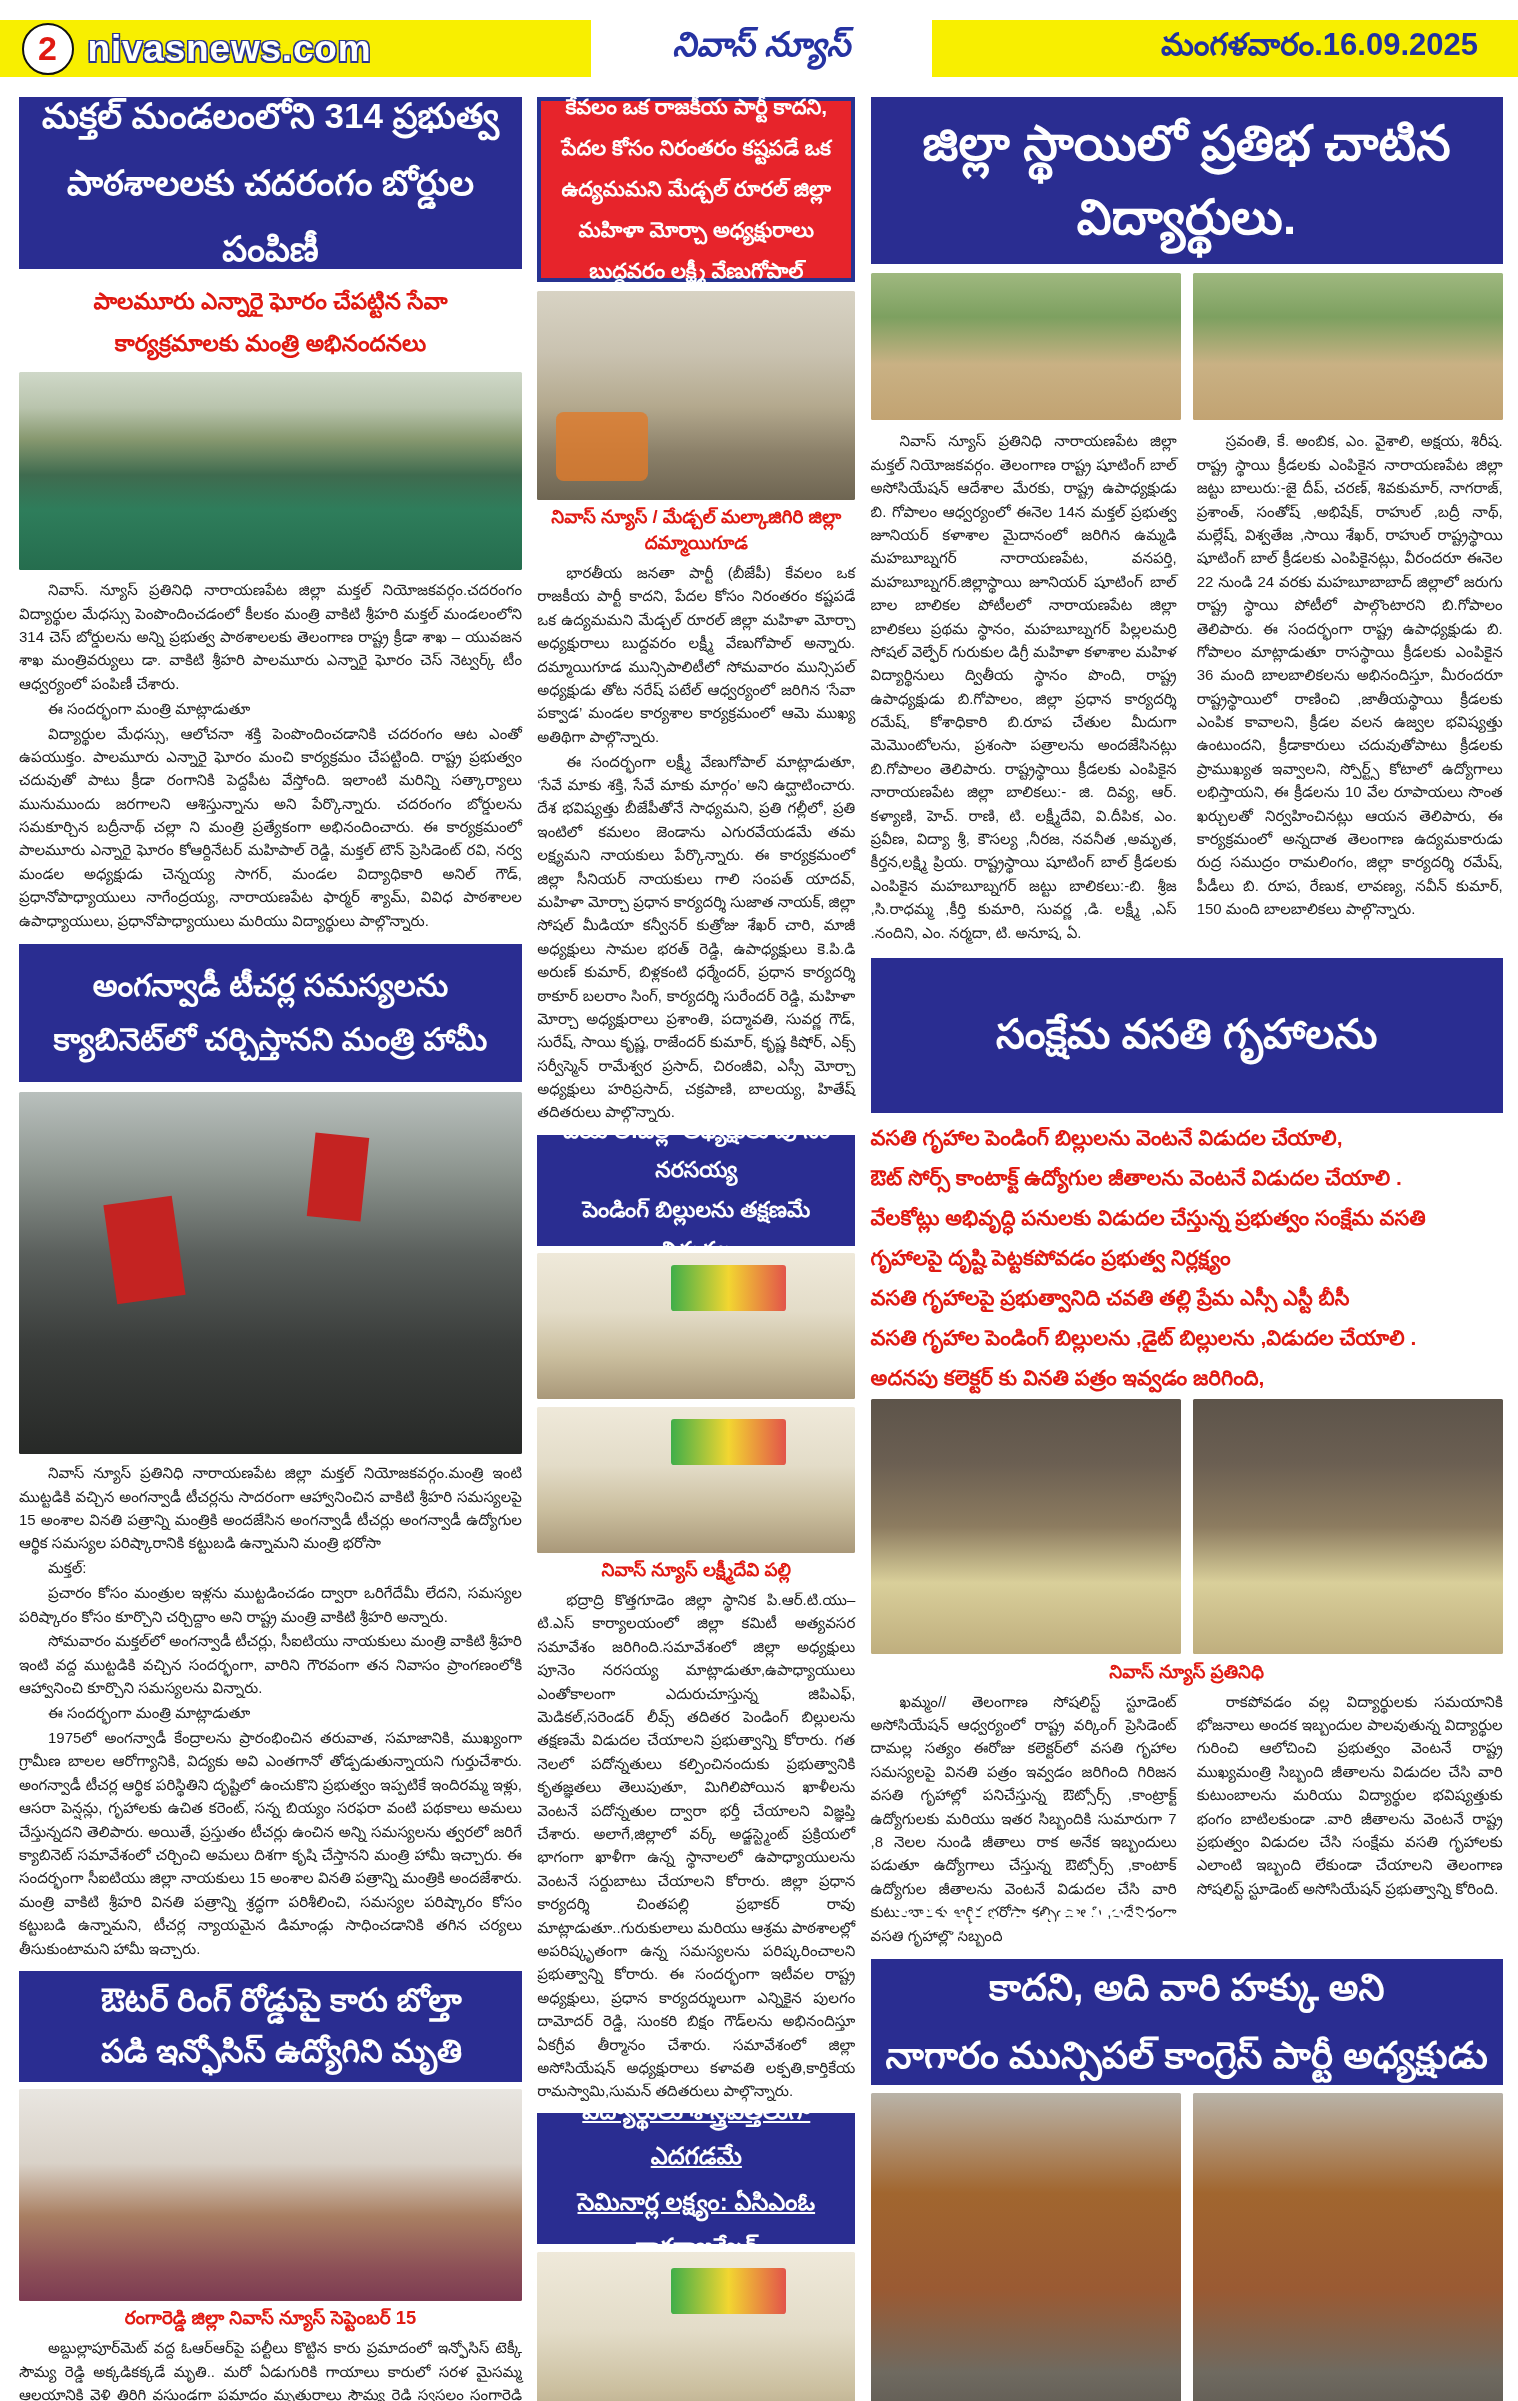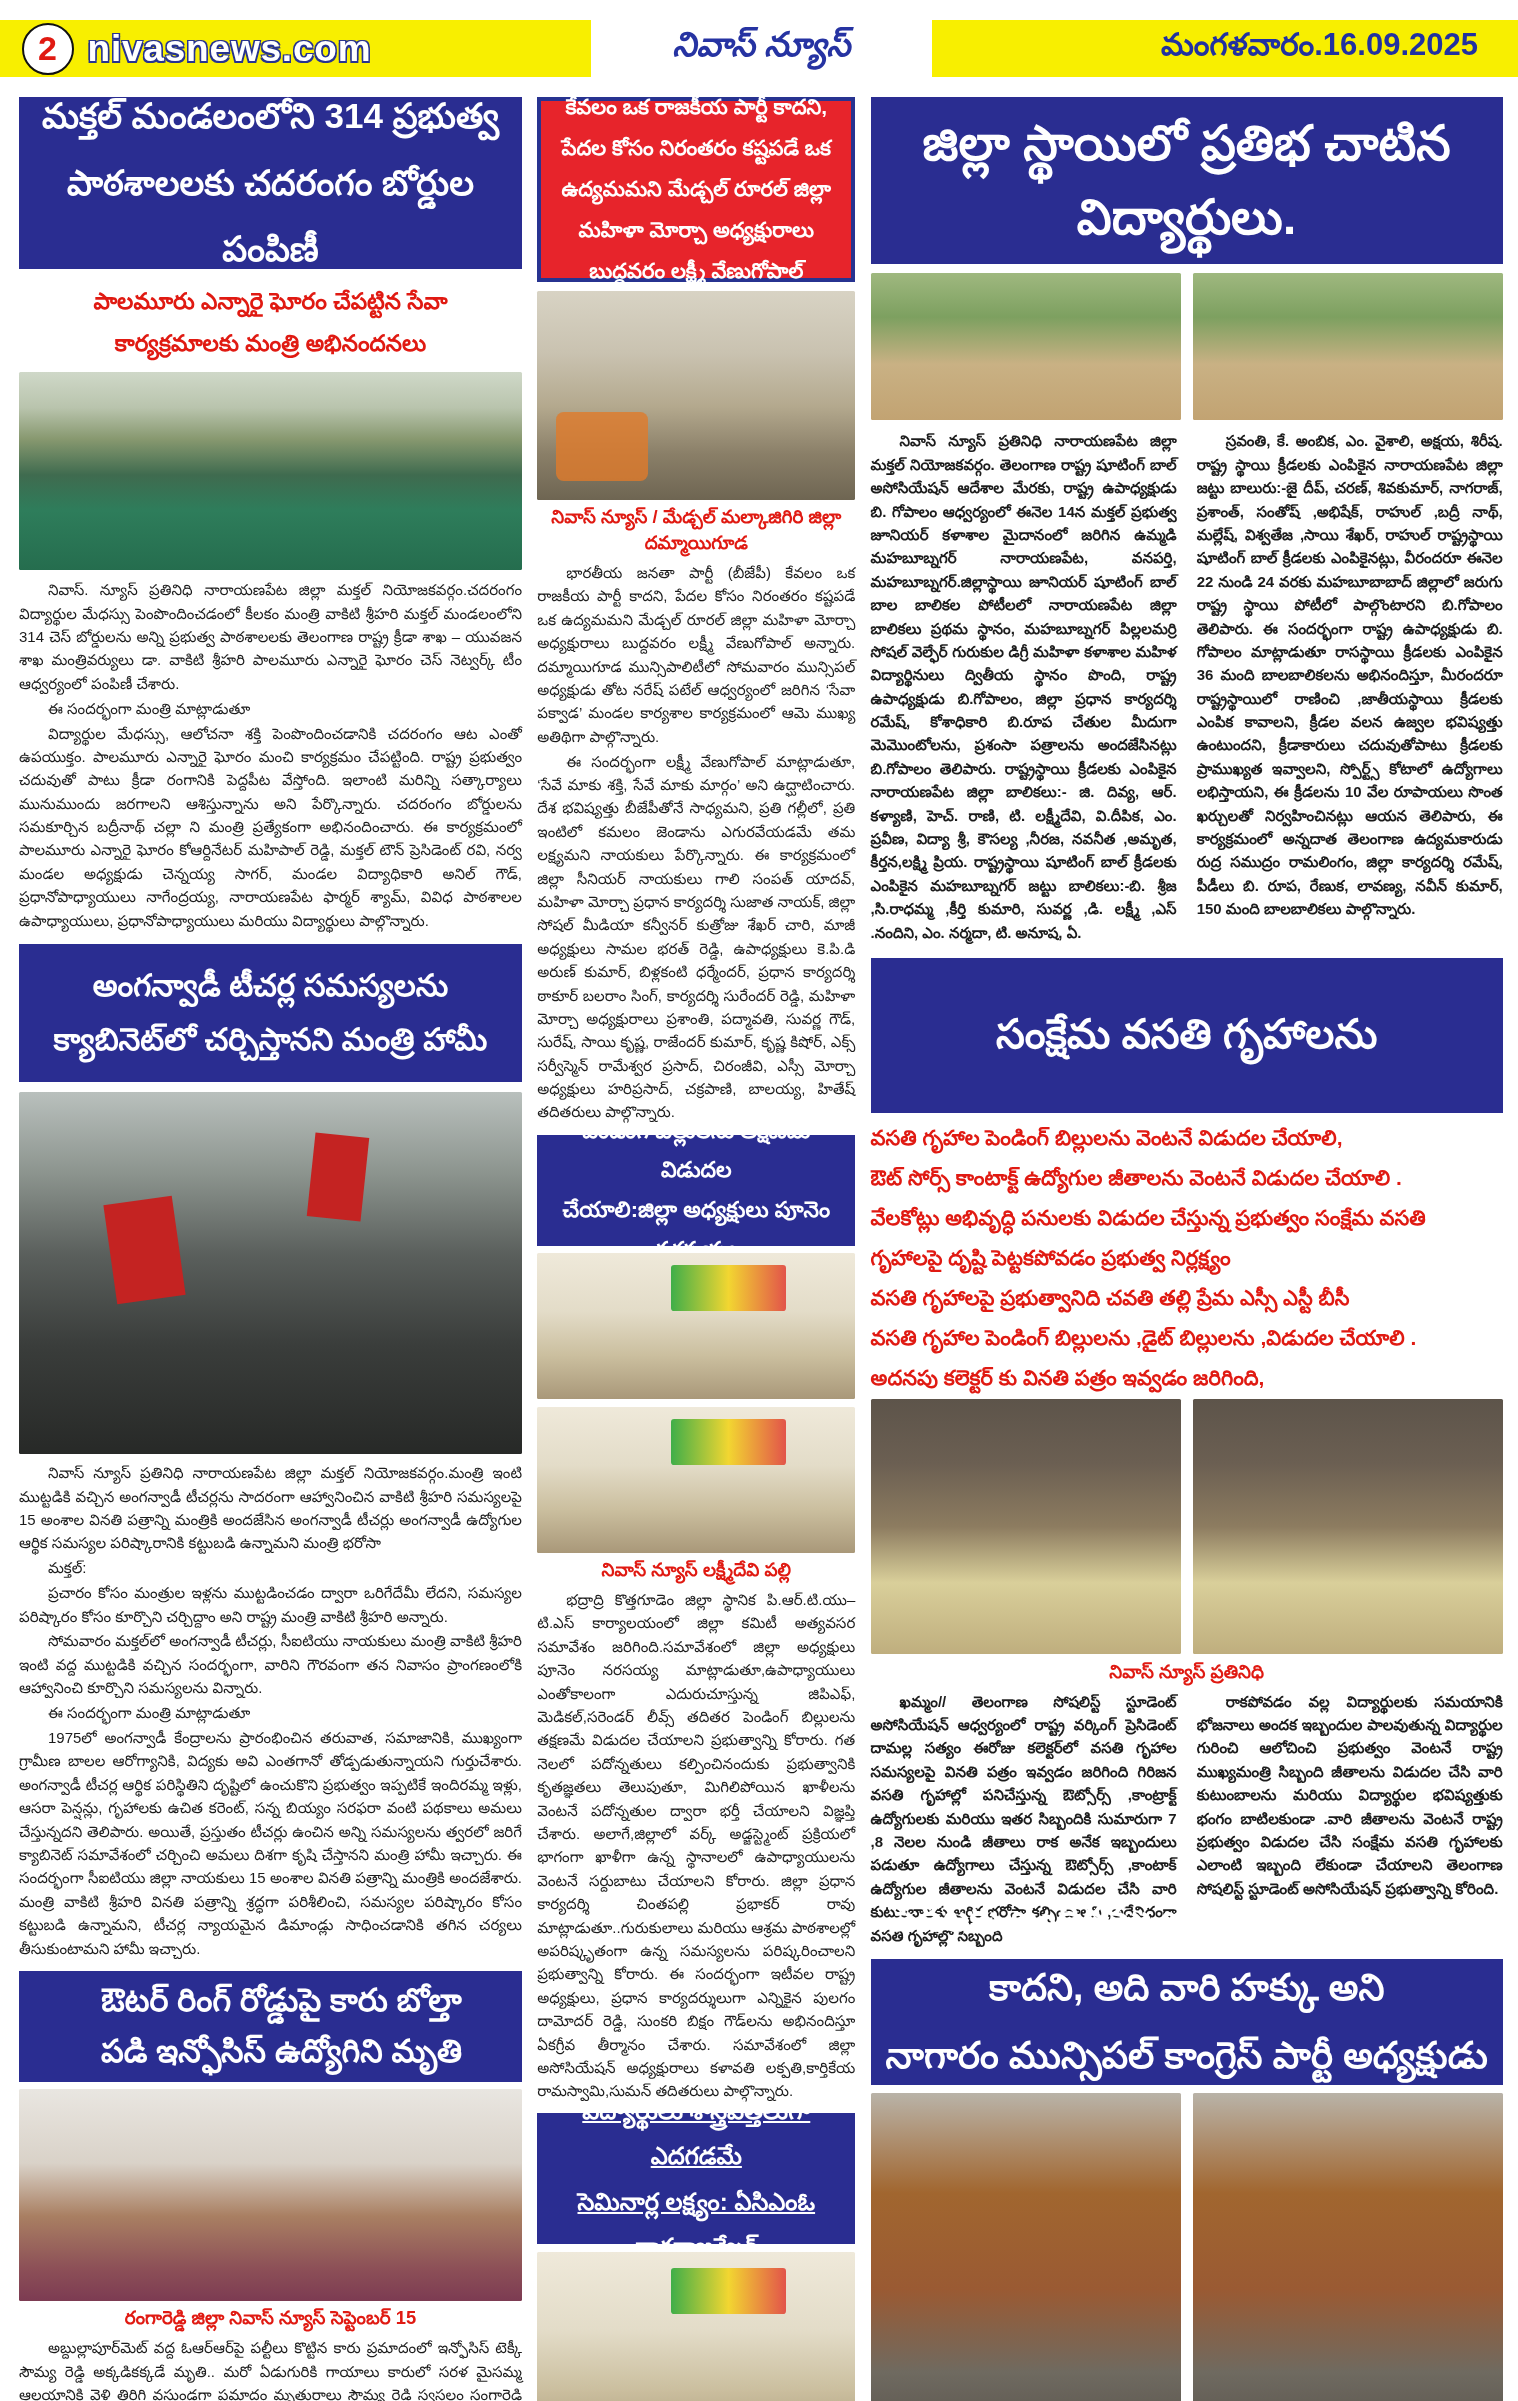--- a/index.html
+++ b/index.html
@@ -22,21 +22,21 @@
   .col-right{flex:1 1 auto;min-width:0;}
   
   .hl-box{background:#2a2d91;color:#ffffff;text-align:center;font-weight:bold;padding:20px 14px;
     display:flex;flex-direction:column;justify-content:center;}
   .hl-box .line{display:block;}
   .red-box{background:#e7242b;border:4.6px solid #273390;color:#ffffff;text-align:center;font-weight:bold;
     padding:15.3px 10.7px;display:flex;flex-direction:column;justify-content:center;}
   .subhead-red{color:#e01a12;font-weight:bold;text-align:center;}
   .caption-red{color:#e01a12;font-weight:bold;text-align:center;font-size:18.4px;margin:6.1px 0 3.1px 0;}
   .body-text p{font-size:15px;line-height:1.56;color:#1c1c1c;text-align:justify;margin:0 0 1.5px 0;text-indent:29px;}
-  .two-col{display:flex;gap:20px;font-weight:bold;}
+  .two-col{display:flex;gap:20px;}
   .two-col .subcol{flex:1 1 0;min-width:0;}
   .red-lines p{color:#e01a12;font-weight:bold;font-size:21px;line-height:1.68;margin:4.6px 0;text-indent:0;text-align:left;}
   
   .photo{width:100%;border-radius:1.5px;position:relative;overflow:hidden;}
   .ph-outdoor{background:linear-gradient(180deg,#cfd8c8 0%,#b9c4ad 18%,#87986f 34%,#3f6b4f 52%,#2e7d5b 70%,#256d4e 100%);}
   .ph-crowd{background:linear-gradient(180deg,#b9c0bd 0%,#8d958f 22%,#5a5f5c 45%,#3a3d3b 70%,#272927 100%);}
   .ph-crowd:after{content:"";position:absolute;left:18%;top:30%;width:69px;height:100px;background:#c42322;transform:rotate(-8deg);}
   .ph-crowd:before{content:"";position:absolute;left:58%;top:12%;width:54px;height:84px;background:#c42322;transform:rotate(6deg);}
   .ph-bjp{background:linear-gradient(180deg,#d8d3c4 0%,#c9c2b0 30%,#b4a98e 55%,#8a7f68 78%,#6e6552 100%);}
   .ph-bjp:before{content:"";position:absolute;left:6%;top:58%;width:92px;height:69px;background:#e07b2a;border-radius:7.7px;opacity:.8;}
@@ -136,22 +136,22 @@
         <div class="photo ph-bjp" style="height:209px;"></div>
         <div class="caption-red">నివాస్ న్యూస్ / మేడ్చల్ మల్కాజిగిరి జిల్లా దమ్మాయిగూడ</div>
         <div class="body-text">
           <p>భారతీయ జనతా పార్టీ (బీజేపీ) కేవలం ఒక రాజకీయ పార్టీ కాదని, పేదల కోసం నిరంతరం కష్టపడే ఒక ఉద్యమమని మేడ్చల్ రూరల్ జిల్లా మహిళా మోర్చా అధ్యక్షురాలు బుద్దవరం లక్ష్మీ వేణుగోపాల్ అన్నారు. దమ్మాయిగూడ మున్సిపాలిటీలో సోమవారం మున్సిపల్ అధ్యక్షుడు తోట నరేష్ పటేల్ ఆధ్వర్యంలో జరిగిన ‘సేవా పక్వాడ’ మండల కార్యశాల కార్యక్రమంలో ఆమె ముఖ్య అతిథిగా పాల్గొన్నారు.</p>
           <p>ఈ సందర్భంగా లక్ష్మీ వేణుగోపాల్ మాట్లాడుతూ, ‘సేవే మాకు శక్తి, సేవే మాకు మార్గం’ అని ఉద్ఘాటించారు. దేశ భవిష్యత్తు బీజేపీతోనే సాధ్యమని, ప్రతి గల్లీలో, ప్రతి ఇంటిలో కమలం జెండాను ఎగురవేయడమే తమ లక్ష్యమని నాయకులు పేర్కొన్నారు. ఈ కార్యక్రమంలో జిల్లా సీనియర్ నాయకులు గాలి సంపత్ యాదవ్, మహిళా మోర్చా ప్రధాన కార్యదర్శి సుజాత నాయక్, జిల్లా సోషల్ మీడియా కన్వీనర్ కుత్రోజు శేఖర్ చారి, మాజీ అధ్యక్షులు సామల భరత్ రెడ్డి, ఉపాధ్యక్షులు కె.పి.డి అరుణ్ కుమార్, బిళ్లకంటి ధర్మేందర్, ప్రధాన కార్యదర్శి ఠాకూర్ బలరాం సింగ్, కార్యదర్శి సురేందర్ రెడ్డి, మహిళా మోర్చా అధ్యక్షురాలు ప్రశాంతి, పద్మావతి, సువర్ణ గౌడ్, సురేష్, సాయి కృష్ణ, రాజేందర్ కుమార్, కృష్ణ కిషోర్, ఎక్స్ సర్వీస్మెన్ రామేశ్వర ప్రసాద్, చిరంజీవి, ఎస్సీ మోర్చా అధ్యక్షులు హరిప్రసాద్, చక్రపాణి, బాలయ్య, హితేష్ తదితరులు పాల్గొన్నారు.</p>
         </div>
       </section>
 
       <section>
         <div class="hl-box h-mid2">
+          <span class="line">చేయాలి:జిల్లా అధ్యక్షులు పూనెం నరసయ్య</span>
           <span class="line">పెండింగ్ బిల్లులను తక్షణమే విడుదల</span>
-          <span class="line">చేయాలి:జిల్లా అధ్యక్షులు పూనెం నరసయ్య</span>
         </div>
         <div class="photo ph-indoor stack-gap" style="height:146px;"></div>
         <div class="photo ph-indoor" style="height:146px;"></div>
         <div class="caption-red">నివాస్ న్యూస్ లక్ష్మీదేవి పల్లి</div>
         <div class="body-text">
           <p>భద్రాద్రి కొత్తగూడెం జిల్లా  స్థానిక పి.ఆర్.టి.యు–టి.ఎస్ కార్యాలయంలో జిల్లా కమిటీ అత్యవసర సమావేశం జరిగింది.సమావేశంలో జిల్లా అధ్యక్షులు పూనెం నరసయ్య మాట్లాడుతూ,ఉపాధ్యాయులు ఎంతోకాలంగా ఎదురుచూస్తున్న జిపిఎఫ్, మెడికల్,సరెండర్ లీవ్స్ తదితర పెండింగ్ బిల్లులను తక్షణమే విడుదల చేయాలని ప్రభుత్వాన్ని కోరారు. గత నెలలో పదోన్నతులు కల్పించినందుకు ప్రభుత్వానికి కృతజ్ఞతలు తెలుపుతూ, మిగిలిపోయిన ఖాళీలను వెంటనే పదోన్నతుల ద్వారా భర్తీ చేయాలని విజ్ఞప్తి చేశారు. అలాగే,జిల్లాలో వర్క్ అడ్జస్ట్మెంట్ ప్రక్రియలో భాగంగా ఖాళీగా ఉన్న స్థానాలలో ఉపాధ్యాయులను వెంటనే సర్దుబాటు చేయాలని కోరారు. జిల్లా ప్రధాన కార్యదర్శి చింతపల్లి ప్రభాకర్ రావు మాట్లాడుతూ..గురుకులాలు మరియు ఆశ్రమ పాఠశాలల్లో అపరిష్కృతంగా ఉన్న సమస్యలను పరిష్కరించాలని ప్రభుత్వాన్ని కోరారు. ఈ సందర్భంగా ఇటీవల రాష్ట్ర అధ్యక్షులు, ప్రధాన కార్యదర్శులుగా ఎన్నికైన పులగం దామోదర్ రెడ్డి, సుంకరి బిక్షం గౌడ్‌లను అభినందిస్తూ ఏకగ్రీవ తీర్మానం చేశారు. సమావేశంలో జిల్లా అసోసియేషన్ అధ్యక్షురాలు కళావతి లక్పతి,కార్తికేయ రామస్వామి,సుమన్ తదితరులు పాల్గొన్నారు.</p>
         </div>
       </section>
 
       <section>

